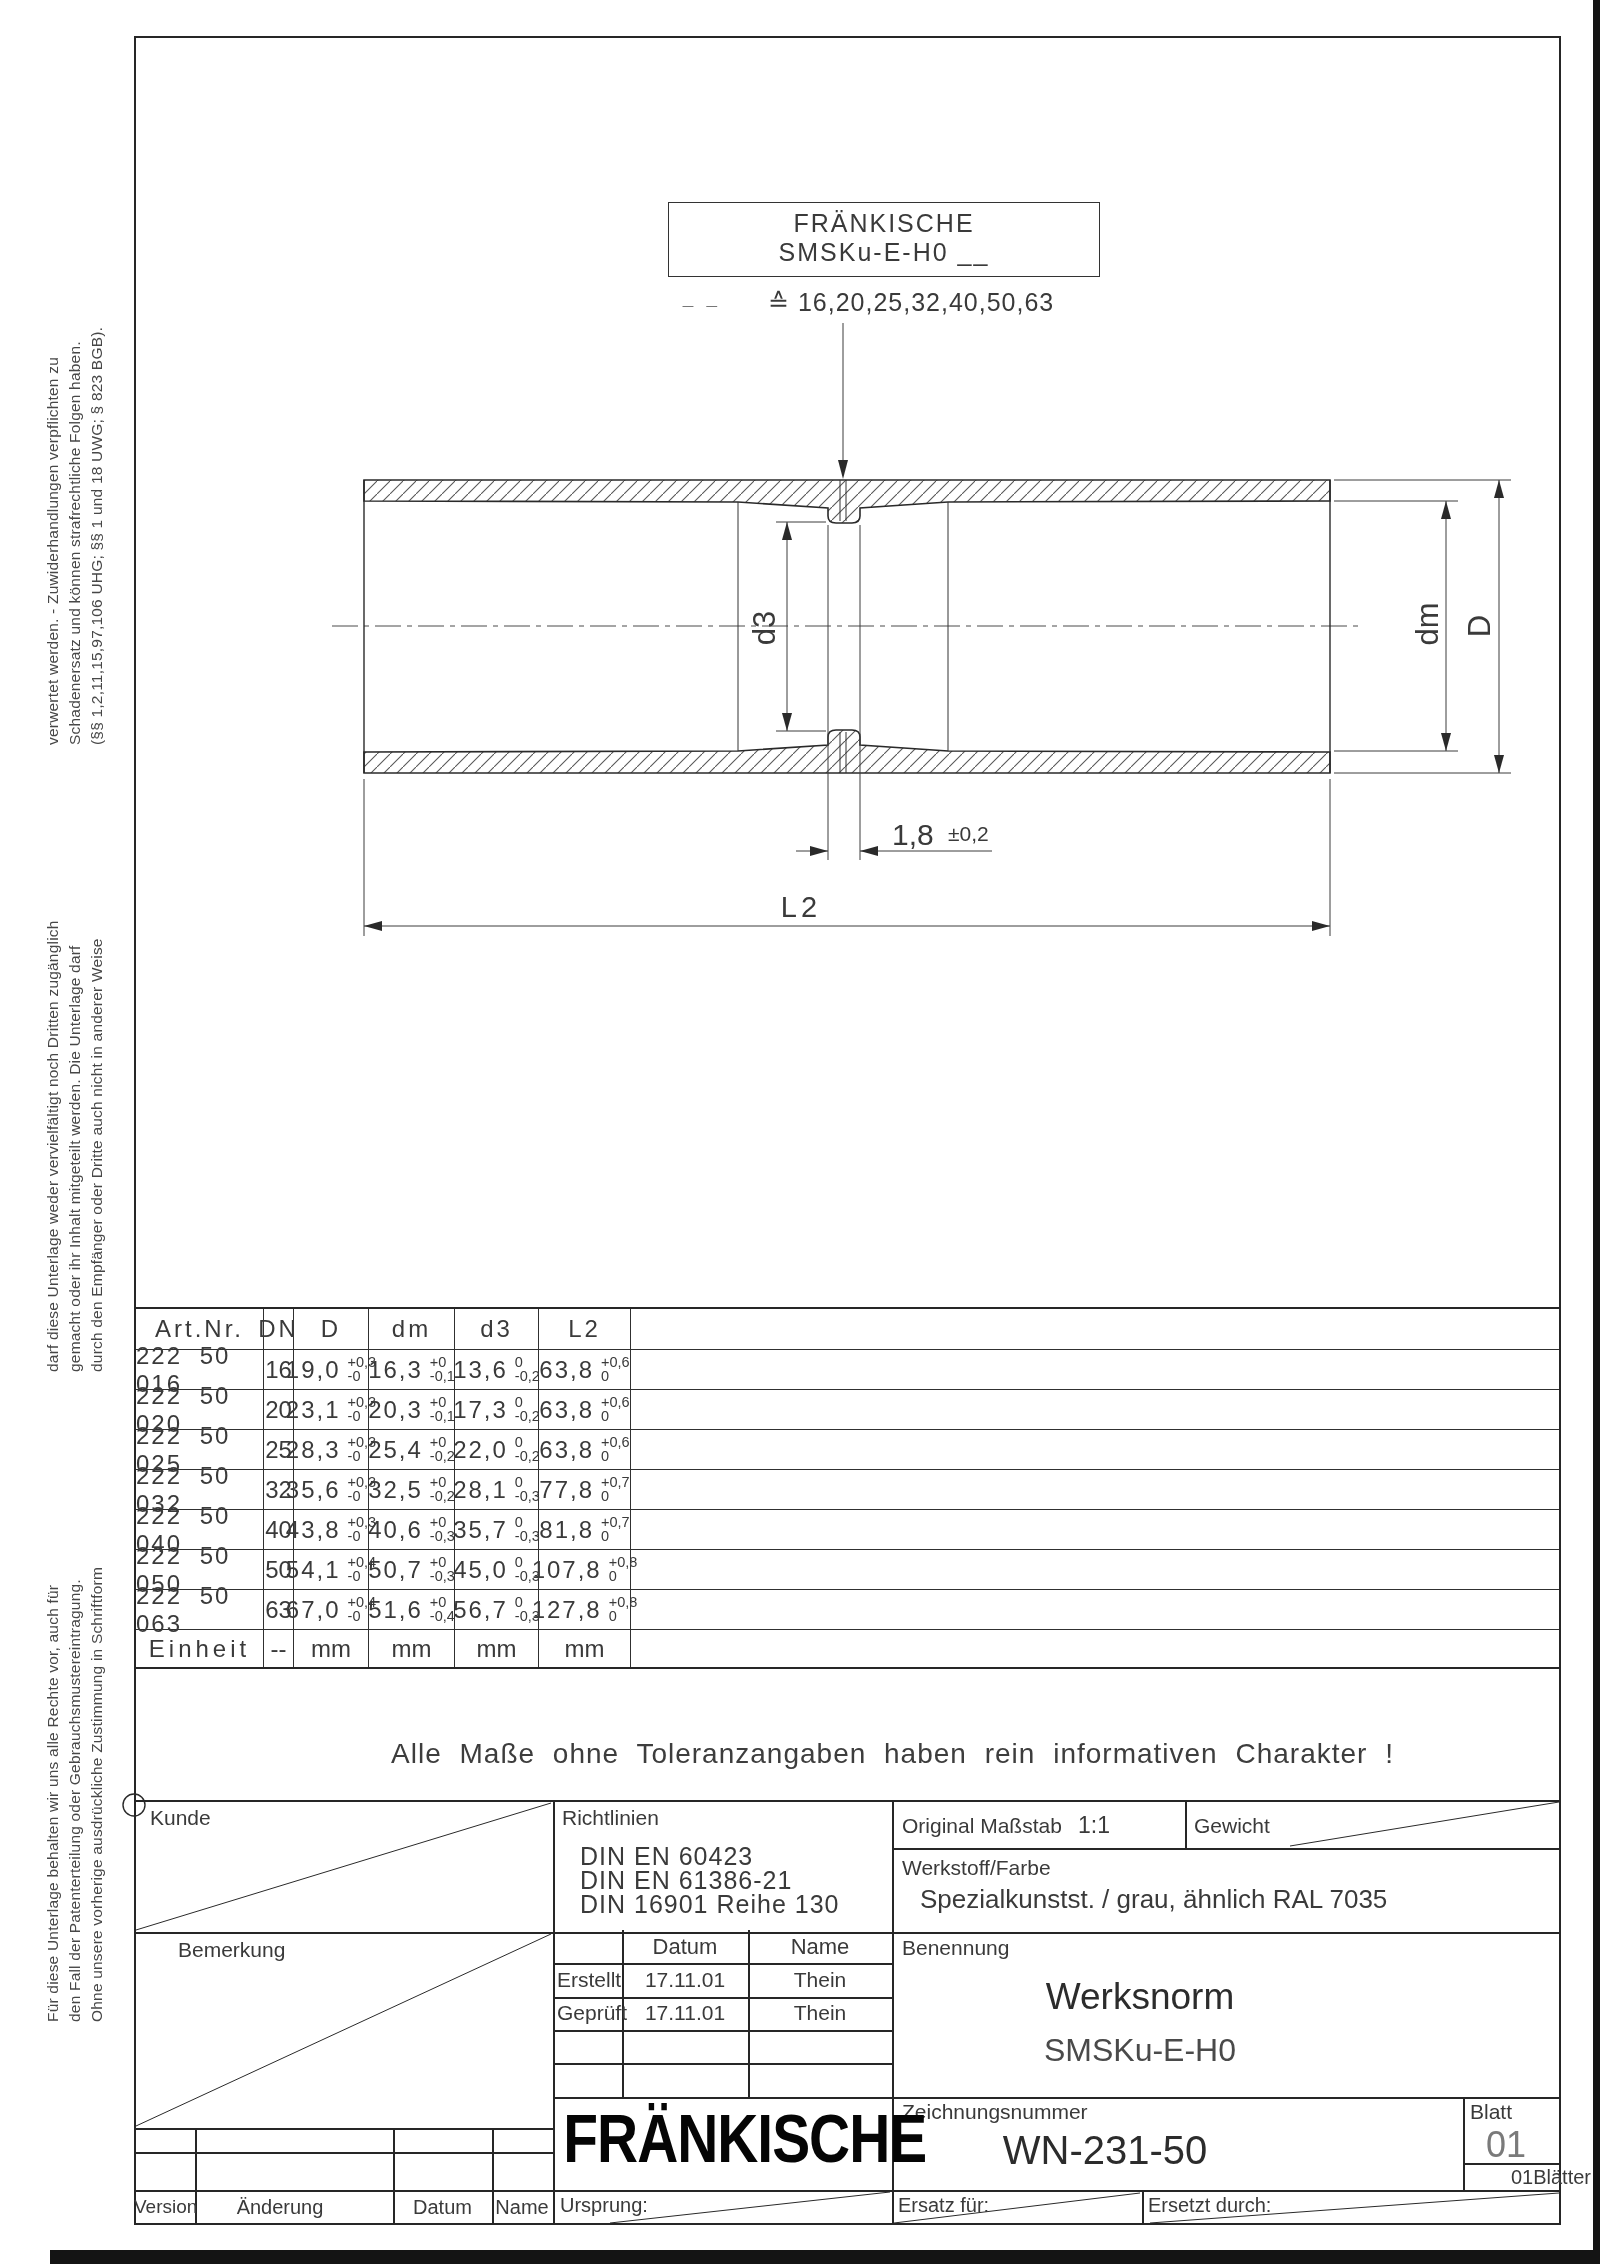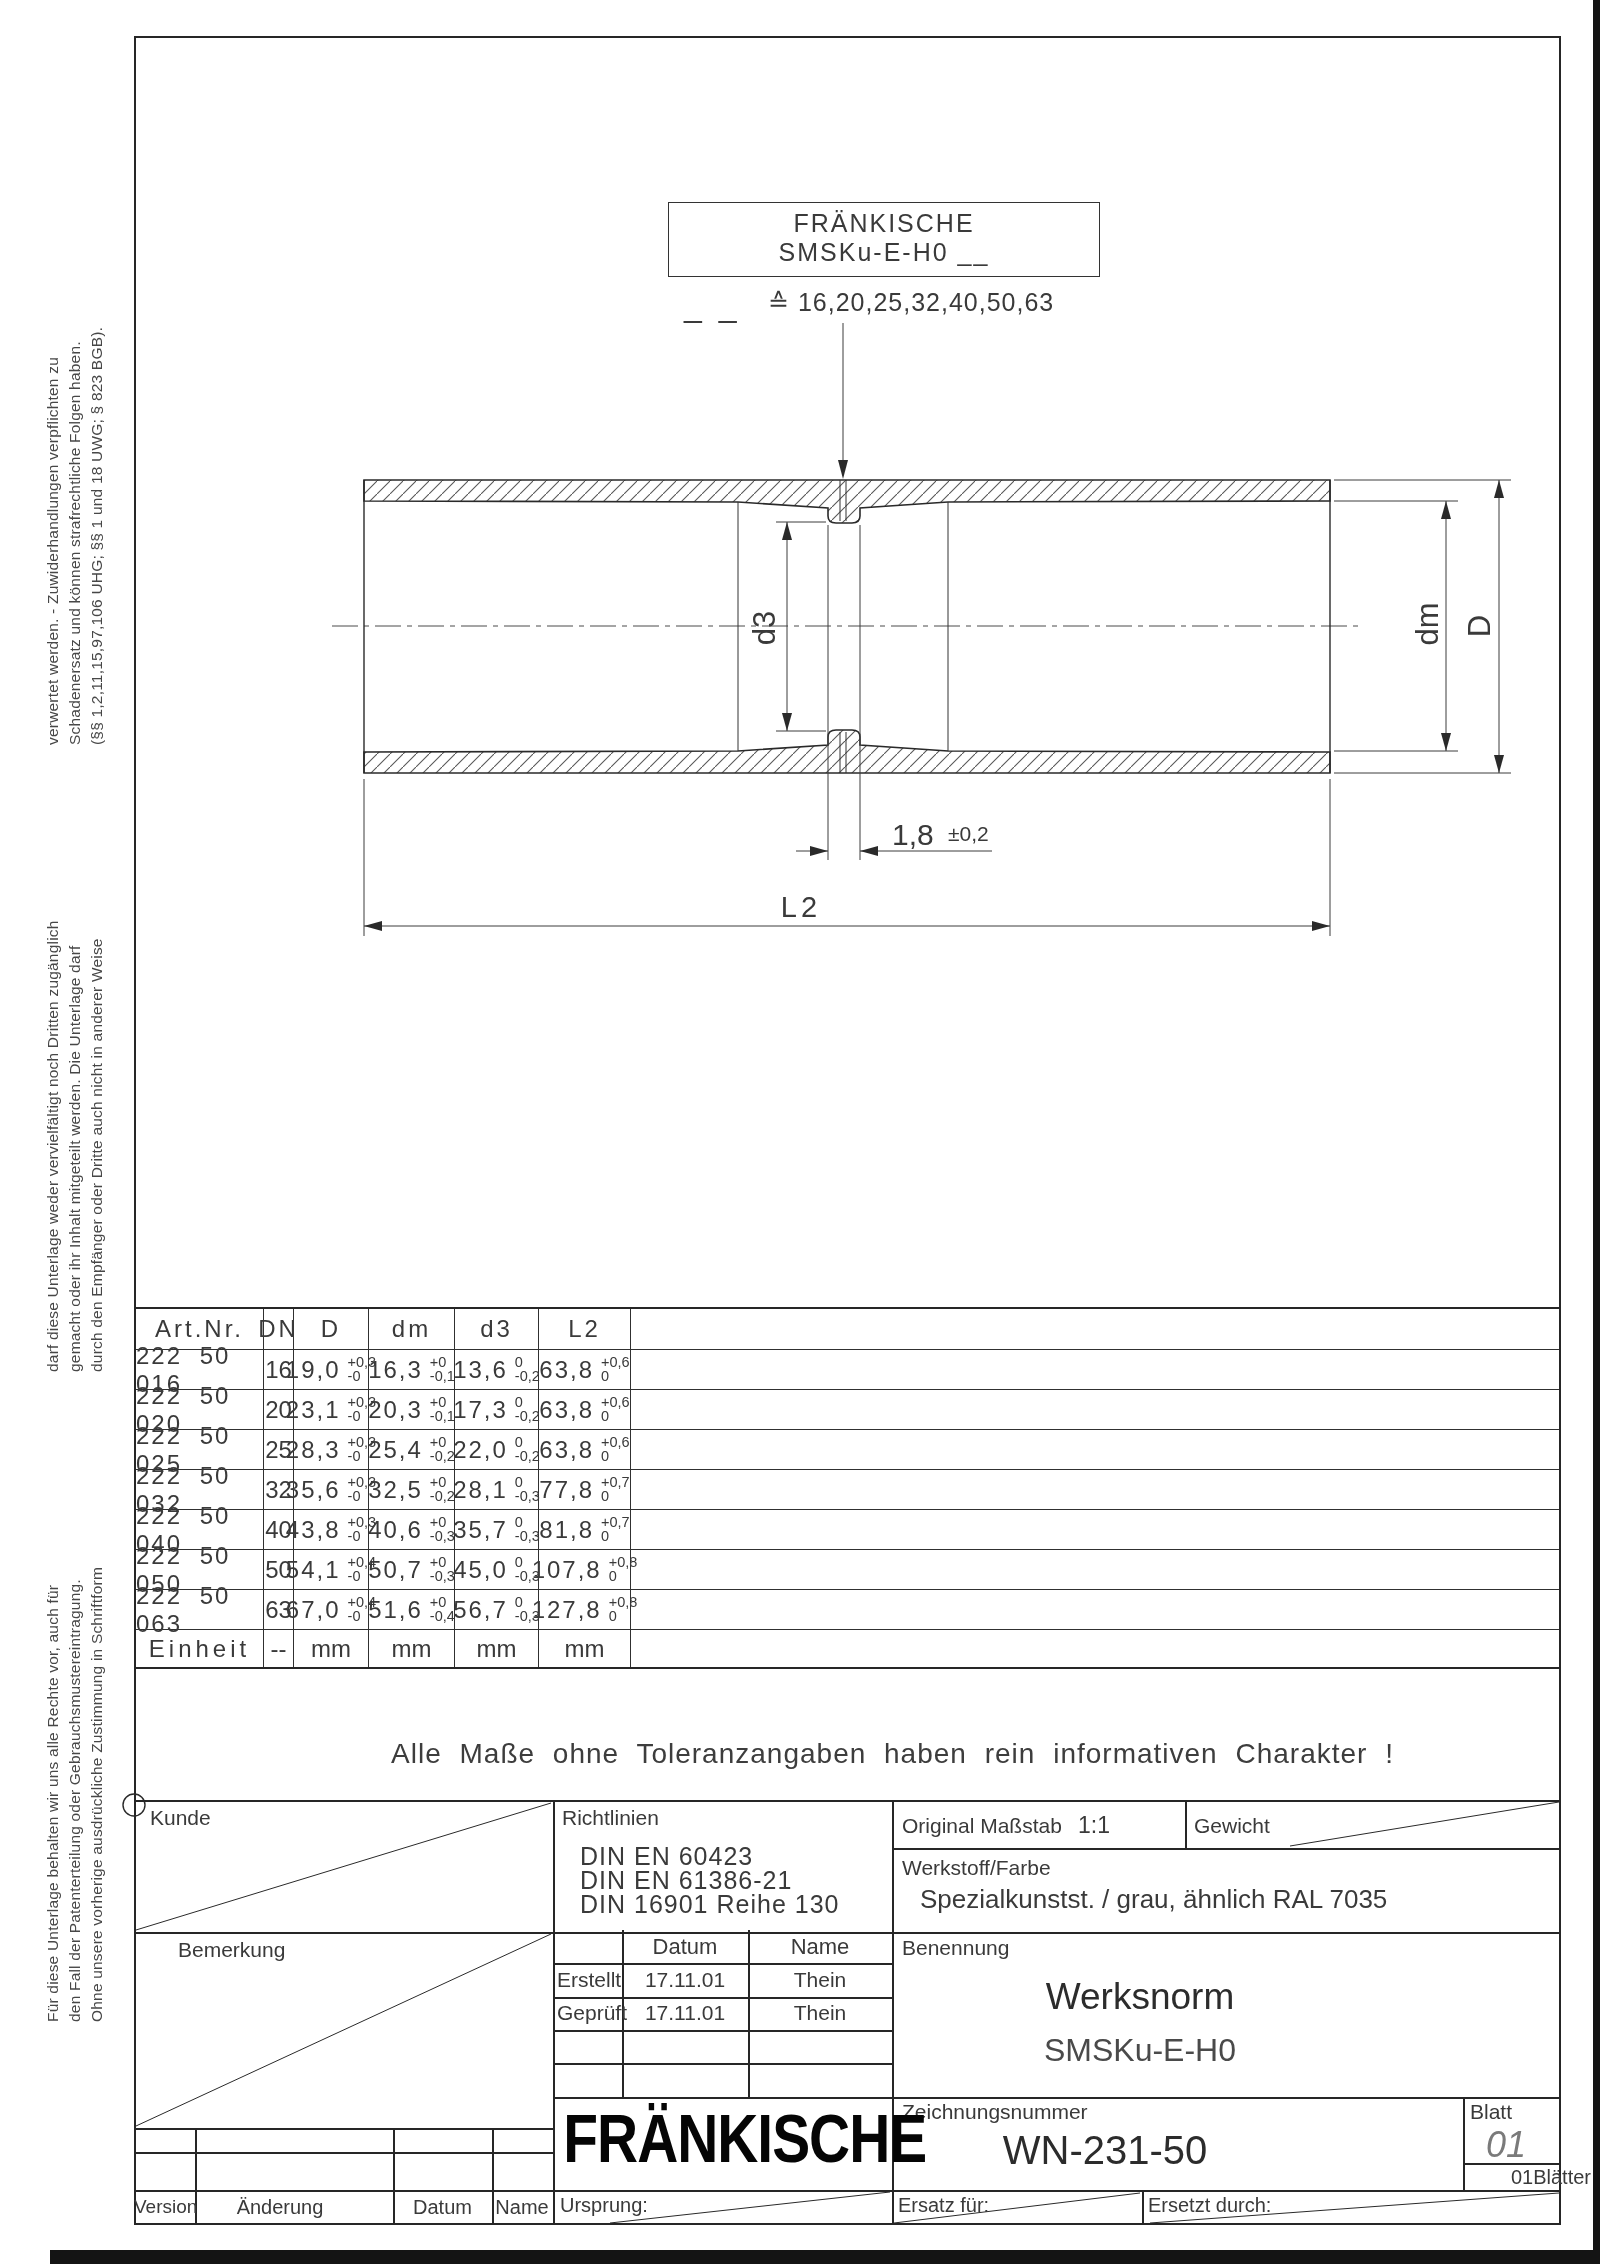--- a/index.html
+++ b/index.html
@@ -69,21 +69,21 @@
 <div class="mnote" style="top:2022px;">
   <div>Für diese Unterlage behalten wir uns alle Rechte vor, auch für</div>
   <div>den Fall der Patenterteilung oder Gebrauchsmustereintragung.</div>
   <div>Ohne unsere vorherige ausdrückliche Zustimmung in Schriftform</div>
 </div>
 
 <div class="callout">
   <div class="l1">FRÄNKISCHE</div>
   <div>SMSKu-E-H0 __</div>
 </div>
-<div class="t" style="left:684px;top:288px;font-size:32px;letter-spacing:4px;">_ _</div>
+<div class="t" style="left:684px;top:288px;font-size:19px;letter-spacing:4px;font-style:italic;">_ _</div>
 <div class="t" style="left:768px;top:288px;font-size:25px;letter-spacing:1px;">≙ 16,20,25,32,40,50,63</div>
 
 <svg width="1600" height="2264" viewBox="0 0 1600 2264" style="position:absolute;left:0;top:0;">
   <defs>
     <pattern id="h" patternUnits="userSpaceOnUse" width="13" height="13">
       <path d="M-1,14 L14,-1" stroke="#565656" stroke-width="1.1"></path>
     </pattern>
   </defs>
 
   <line x1="332" y1="626" x2="1360" y2="626" stroke="#4a4a4a" stroke-width="1" stroke-dasharray="26 6 5 6"></line>
@@ -505,21 +505,21 @@
 <div class="t" style="left:1078px;top:1812px;font-size:23px;">1:1</div>
 <div class="t" style="left:1194px;top:1814px;font-size:21px;">Gewicht</div>
 <div class="t" style="left:902px;top:1856px;font-size:21px;">Werkstoff/Farbe</div>
 <div class="t" style="left:920px;top:1884px;font-size:26px;">Spezialkunstst. / grau, ähnlich RAL 7035</div>
 <div class="t" style="left:902px;top:1936px;font-size:21px;">Benennung</div>
 <div class="t ctr" style="left:960px;top:1976px;width:360px;font-size:37px;color:#2c2c2c;">Werksnorm</div>
 <div class="t ctr" style="left:960px;top:2032px;width:360px;font-size:32px;color:#4a4a4a;">SMSKu-E-H0</div>
 <div class="t" style="left:902px;top:2100px;font-size:21px;">Zeichnungsnummer</div>
 <div class="t ctr" style="left:930px;top:2128px;width:350px;font-size:40px;color:#2c2c2c;">WN-231-50</div>
 <div class="t" style="left:1470px;top:2100px;font-size:21px;">Blatt</div>
-<div class="t ctr" style="left:1463px;top:2124px;width:86px;font-size:36px;color:#7a7a7a;font-style:italic;">01</div>
+<div class="t ctr" style="left:1463px;top:2124px;width:86px;font-size:36px;color:#7a7a7a;">01</div>
 <div class="t ctr" style="left:1463px;top:2166px;width:96px;font-size:20px;padding-left:40px;">01Blätter</div>
 <div class="t" style="left:898px;top:2194px;font-size:20px;">Ersatz für:</div>
 <div class="t" style="left:1148px;top:2194px;font-size:20px;">Ersetzt durch:</div>
 <div class="t" style="left:560px;top:2194px;font-size:20px;">Ursprung:</div>
 <div class="t ctr" style="left:134px;top:2196px;width:61px;font-size:19px;">Version</div>
 <div class="t ctr" style="left:195px;top:2196px;width:170px;font-size:20px;">Änderung</div>
 <div class="t ctr" style="left:393px;top:2196px;width:99px;font-size:20px;">Datum</div>
 <div class="t ctr" style="left:492px;top:2196px;width:60px;font-size:20px;">Name</div>
 <div class="logo">FRÄNKISCHE</div>
 

